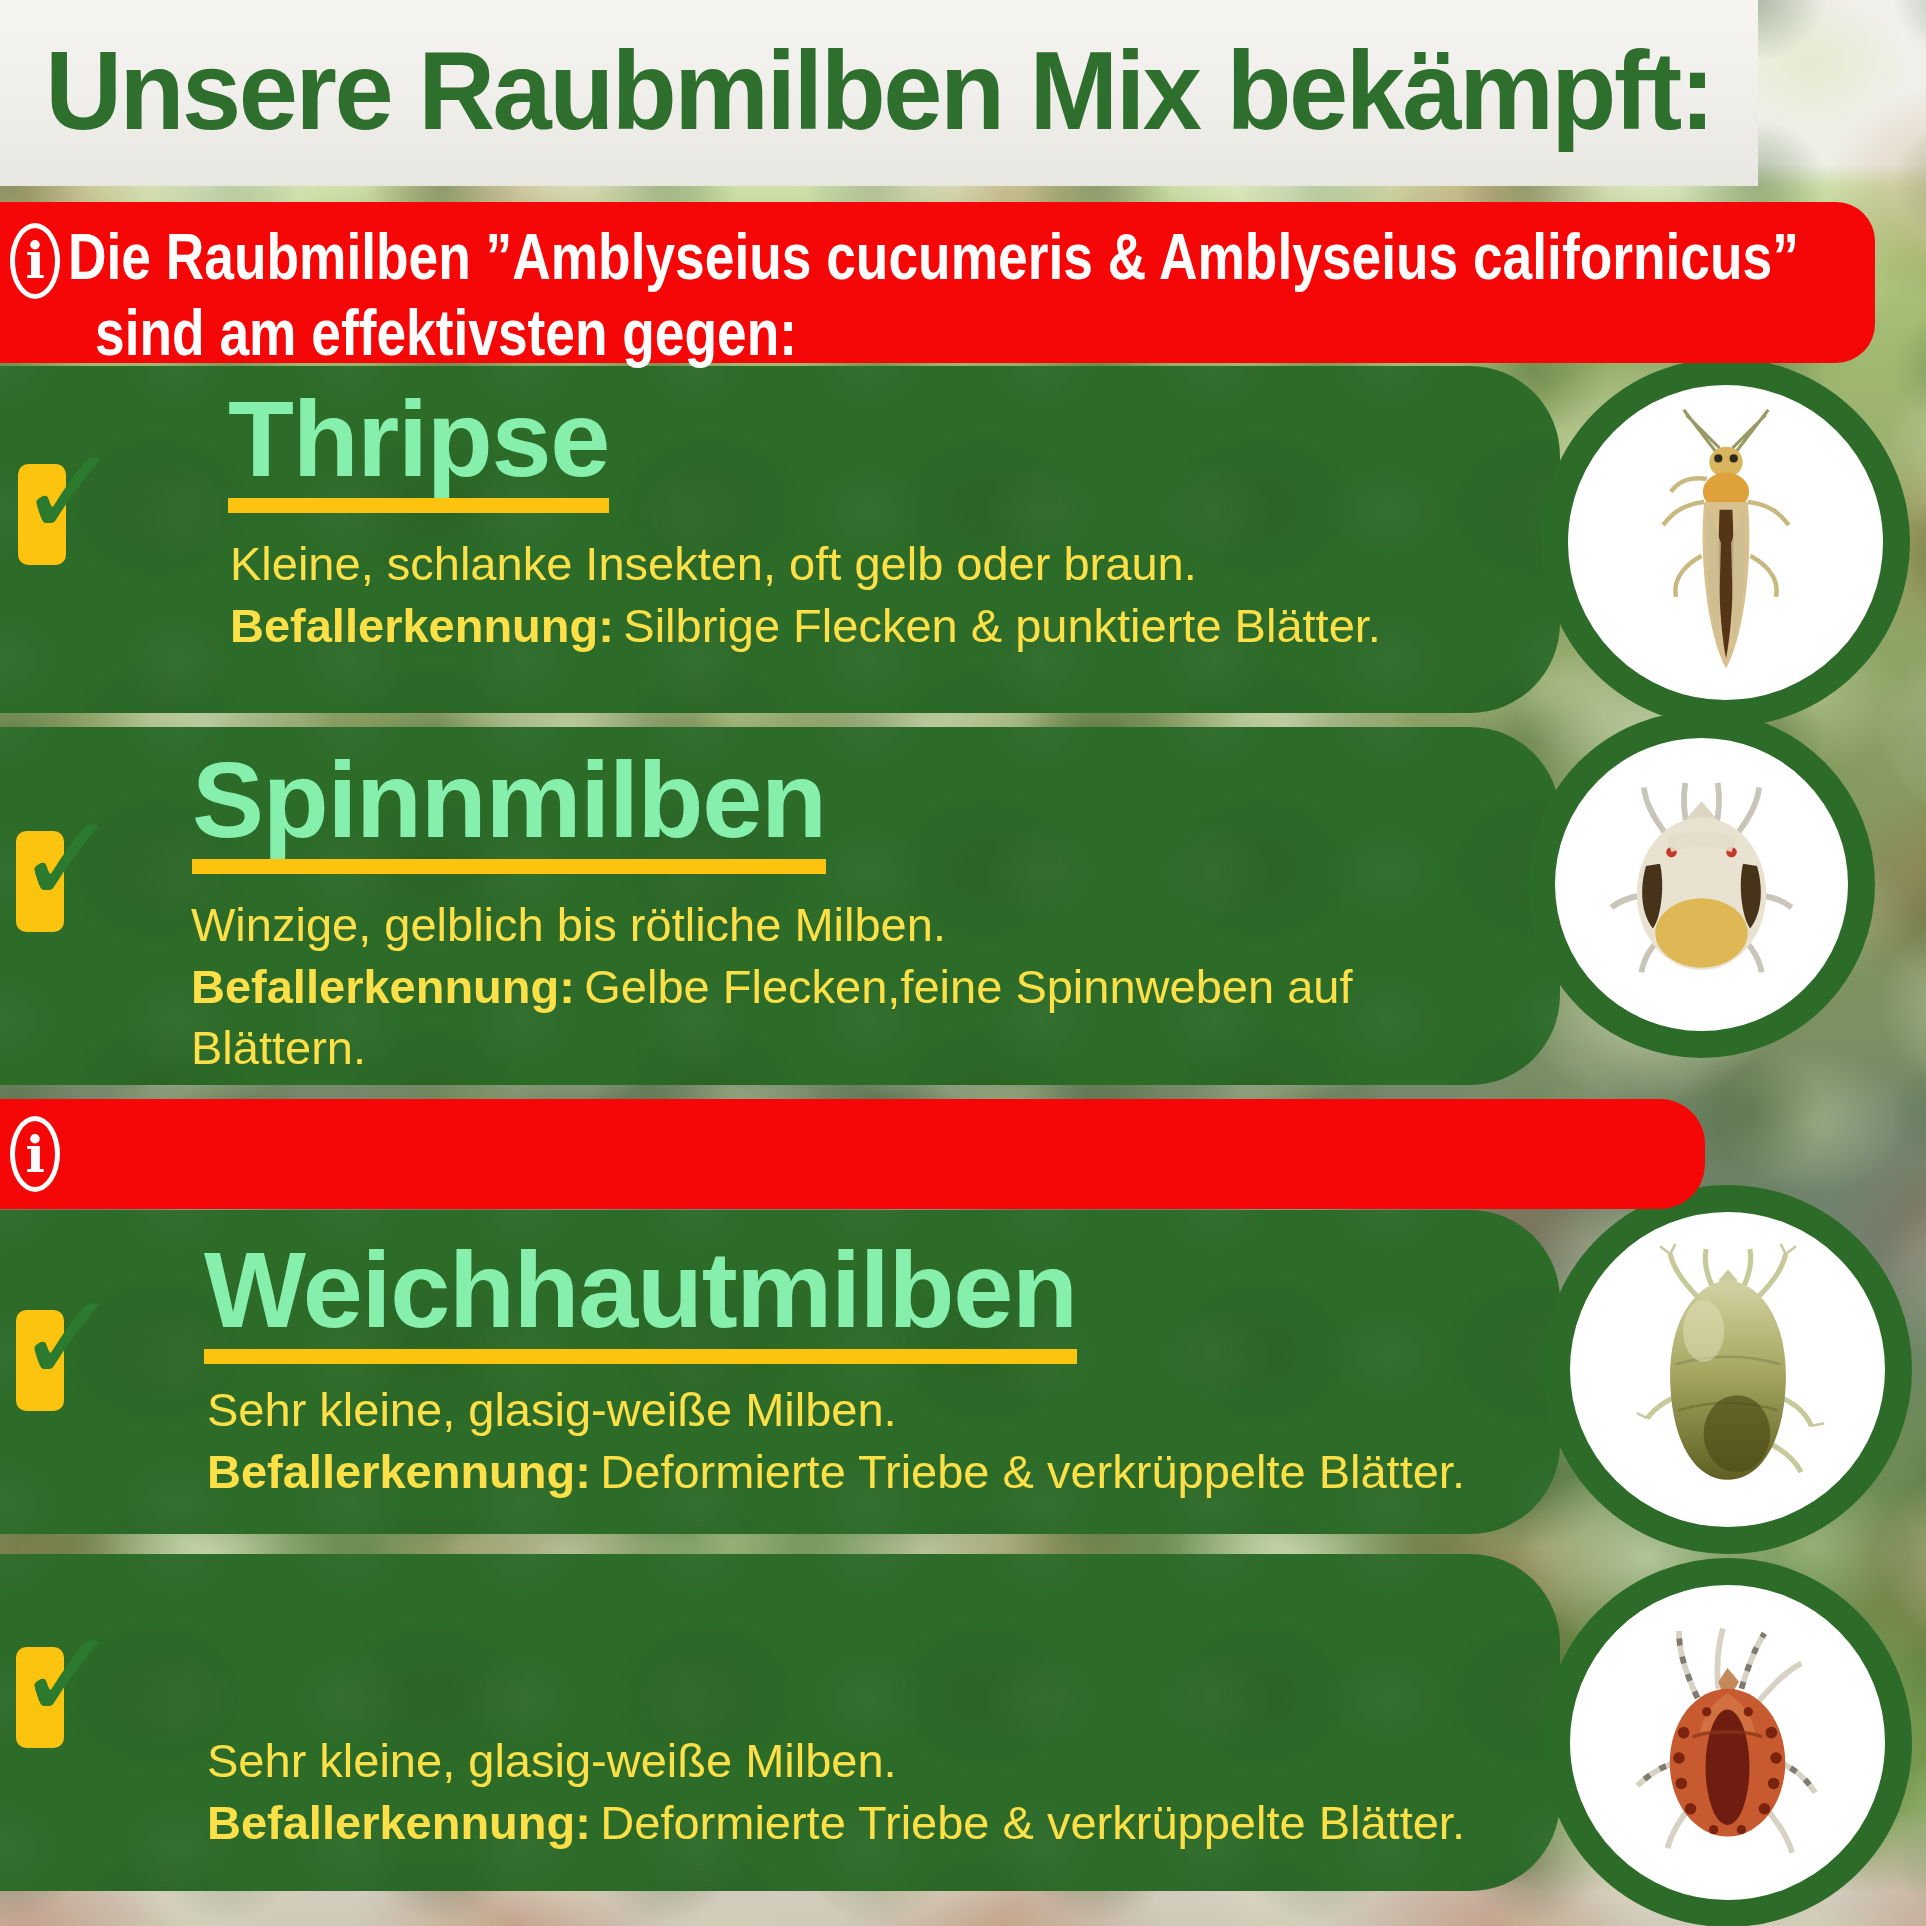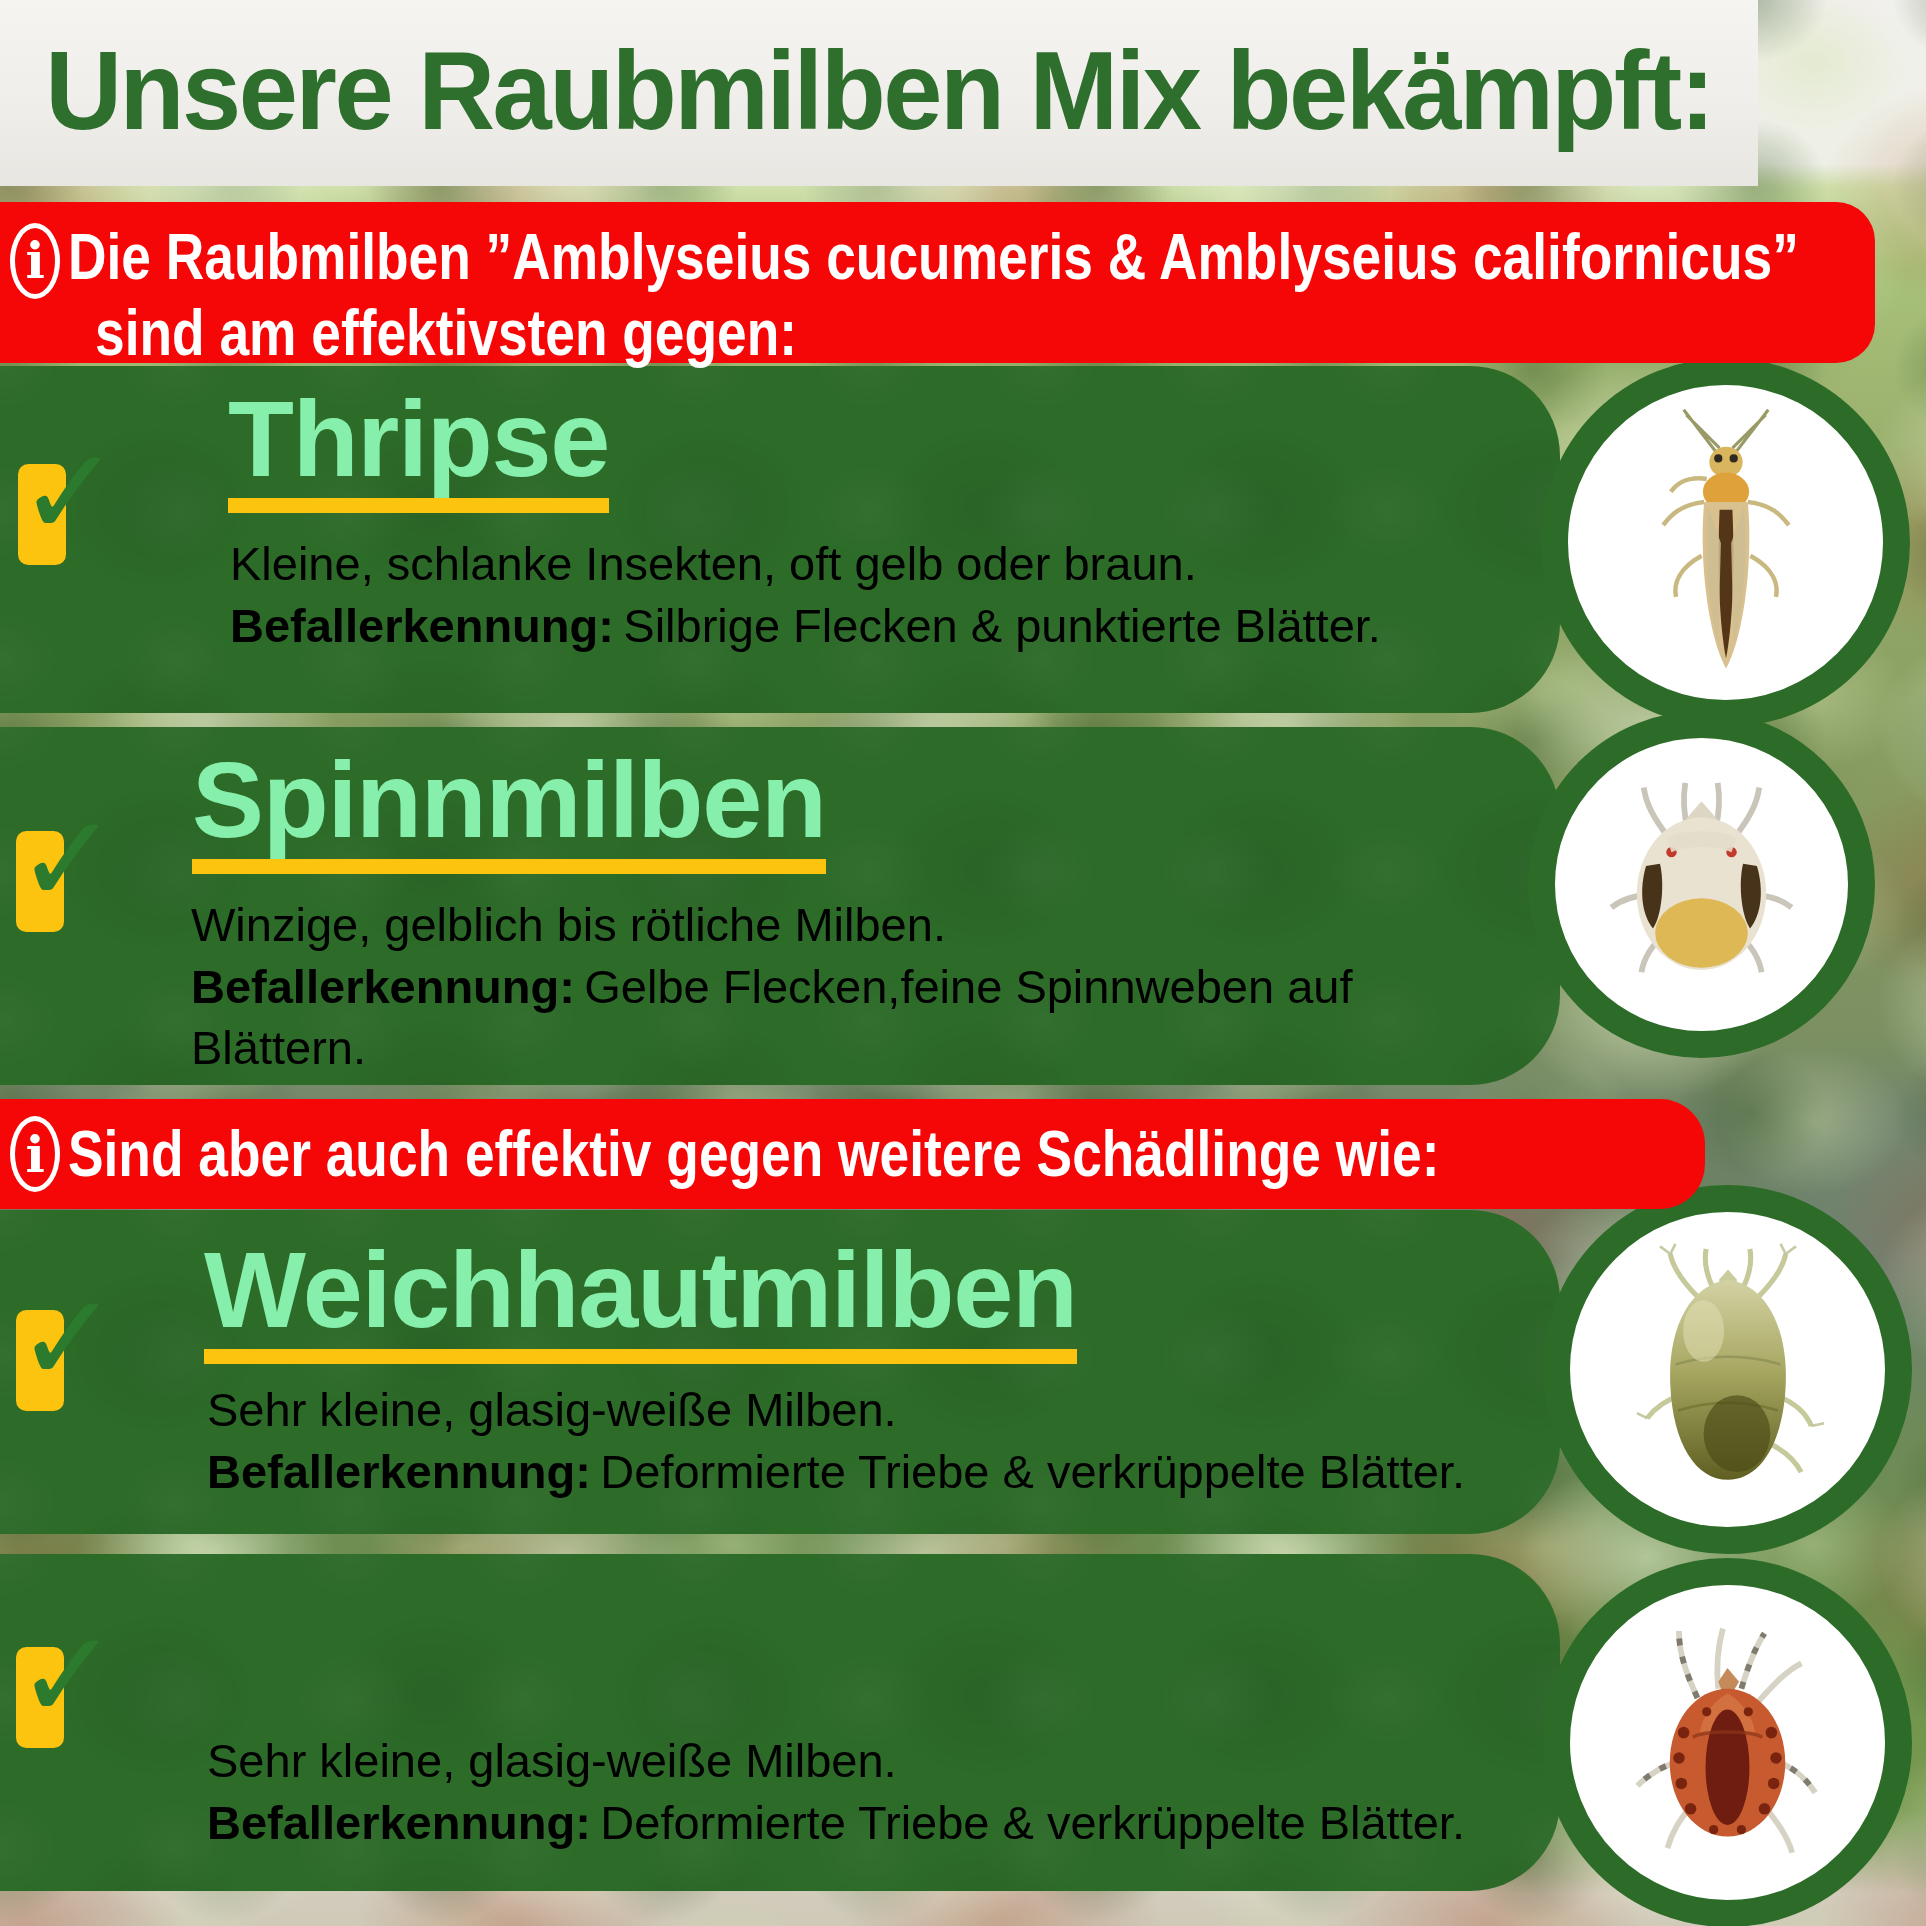--- a/index.html
+++ b/index.html
@@ -89,21 +89,21 @@
     color:#86efac; font-weight:bold; font-size:108px; letter-spacing:-1.3px;
     display:inline-block; border-bottom:15.4px solid #fcc30f; padding-bottom:5.1px;
   }
   .h1pos{ left:228px; top:385px; }
   .h2pos{ left:192px; top:746px; }
   .h3pos{ left:204px; top:1236px; }
   .h4pos{ left:204px; top:1579px; }
 
   .pest-desc{
     position:absolute; z-index:2; margin:0;
-    color:#000000; font-size:47px; line-height:1.31;
+    color:#fde047; font-size:47px; line-height:1.31;
   }
   .pest-desc b{ margin-right:.2em;text-align:center; }
   .d1{ left:230px; top:533px;  width:1323px; }
   .d2{ left:191px; top:894px; width:1258px; }
   .d3{ left:207px; top:1379px; width:1432px; }
   .d4{ left:207px; top:1730px; width:1432px; }
 
   .checkbox{
     position:absolute; z-index:2; width:48px; height:101px;
     background:#fcc30f; border-radius:10.3px;
@@ -213,23 +213,20 @@
       <circle cx="74" cy="72" r="4.5" fill="#c23a2a"></circle>
       <circle cx="126" cy="72" r="4.5" fill="#c23a2a"></circle>
       <path d="M70 60 C80 52 120 52 130 60 L126 72 C112 66 88 66 74 72 Z" fill="#e4ddca" opacity=".9"></path>
     </svg>
   </div>
 
   <div class="banner banner2">
     <span class="info-icon">
       <span class="info-i">i</span>
     </span>
-    <div class="banner-lines">
-      <span class="banner-line">Sind aber auch effektiv gegen weitere Schädlinge wie:</span>
-    </div>
   </div>
 
   <section class="panel p3"></section>
   <span class="checkbox cb3">
     <span class="check">✓</span>
   </span>
   <h2 class="pest-heading h3pos">Weichhautmilben</h2>
   <p class="pest-desc d3">
     <span>Sehr kleine, glasig-weiße Milben.</span><br>
     <b>Befallerkennung:</b><span>Deformierte Triebe &amp; verkrüppelte Blätter.</span>

